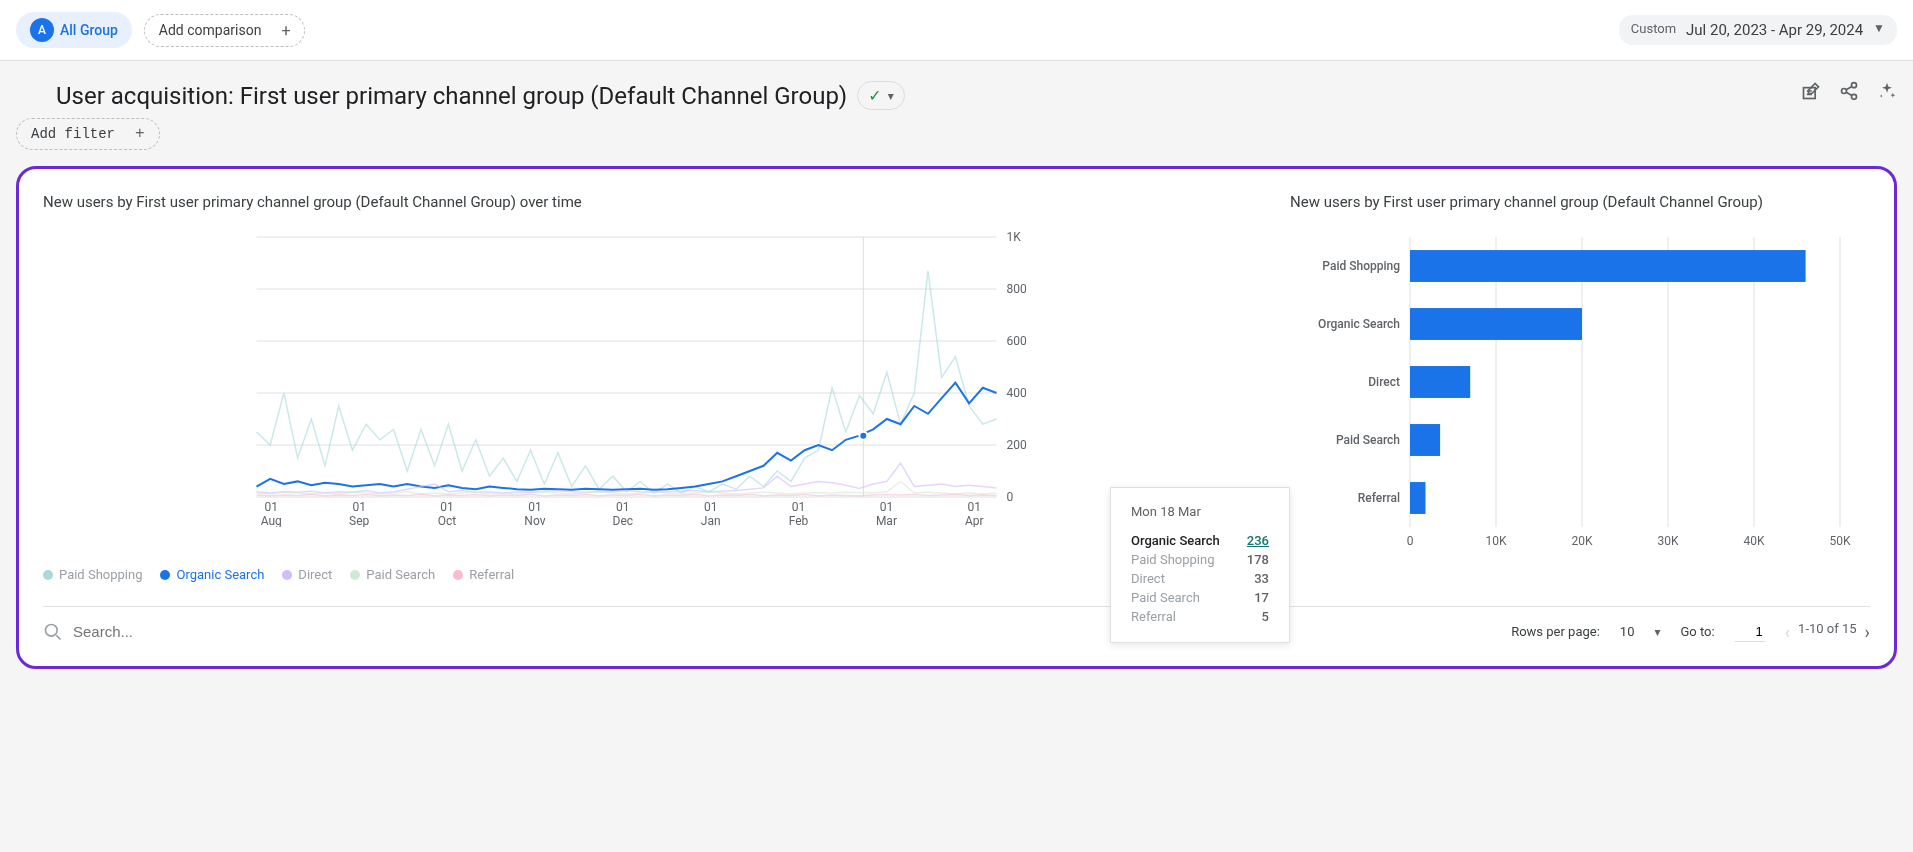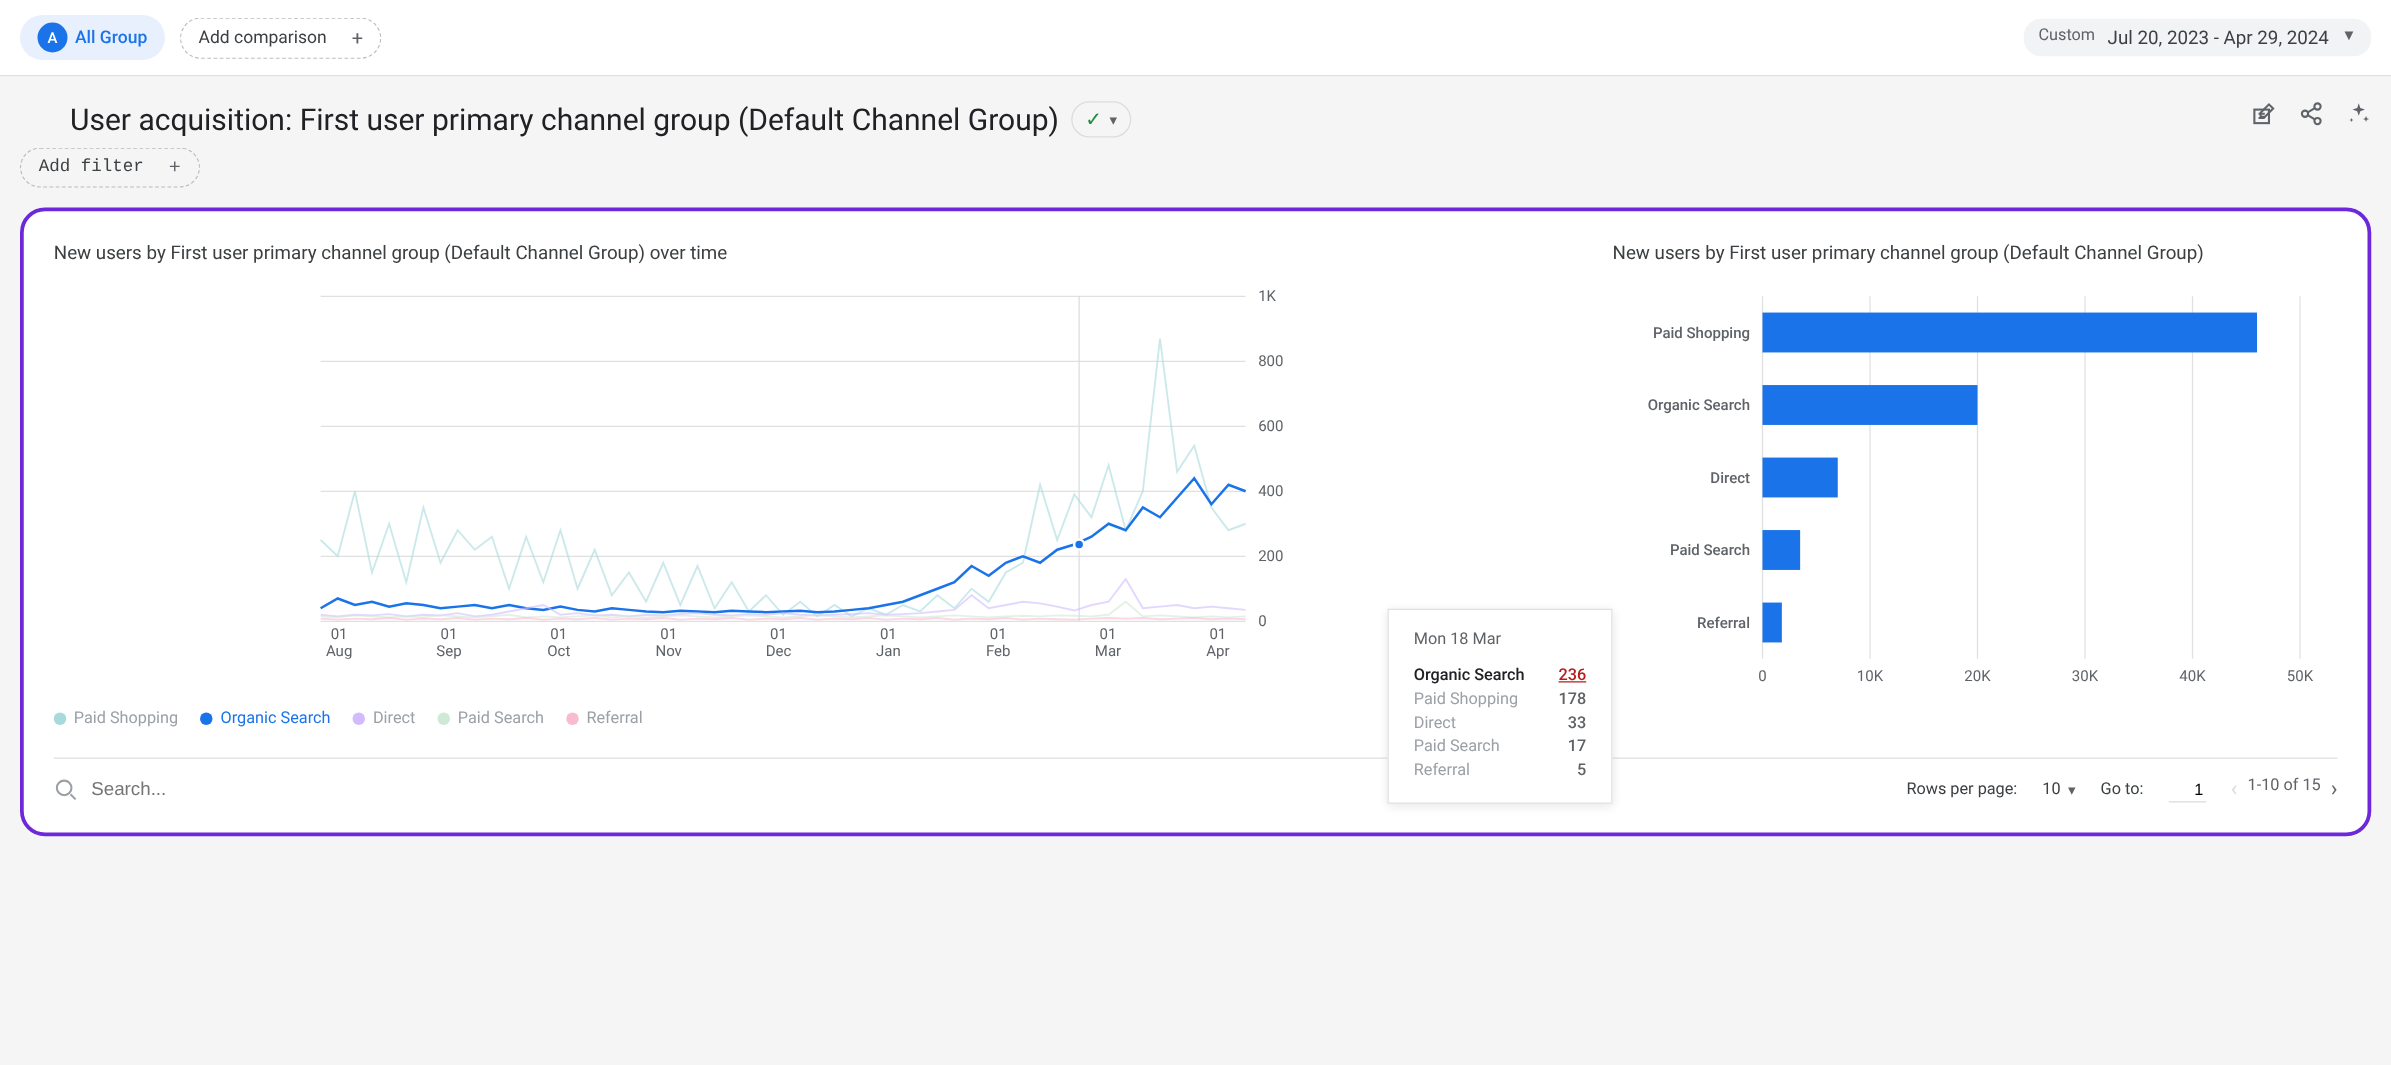--- a/index.html
+++ b/index.html
@@ -32,27 +32,27 @@
   .line-chart-svg { width: 100%; height: 300px; }
   .legend { display: flex; gap: 18px; margin-top: 10px; font-size: 13px; color: #9aa0a6; }
   .legend-item { display: flex; align-items: center; gap: 6px; cursor: pointer; }
   .legend-dot { width: 10px; height: 10px; border-radius: 50%; }
   .legend-item.active { color: #1a73e8; }
   .tooltip { position: absolute; right: -40px; top: 260px; background: #fff; border: 1px solid #e0e0e0; box-shadow: 0 2px 8px rgba(0,0,0,0.1); padding: 16px 20px; width: 180px; font-size: 13px; z-index: 10; }
   .tooltip-date { color: #5f6368; margin-bottom: 12px; }
   .tooltip-row { display: flex; justify-content: space-between; padding: 2px 0; color: #9aa0a6; }
   .tooltip-row.primary { color: #202124; font-weight: 500; }
   .tooltip-row .val { font-weight: 500; color: #5f6368; }
-  .tooltip-row.primary .val { color: #b91c1c; text-decoration: underline; }
+  .tooltip-row.primary .val { color: #0f766e; text-decoration: underline; }
   .bar-chart-svg { width: 100%; height: 330px; }
   .table-controls { display: flex; justify-content: space-between; align-items: center; margin-top: 24px; border-top: 1px solid #e0e0e0; padding-top: 14px; }
   .search-box { display: flex; gap: 10px; color: #9aa0a6; flex: 1; }
   .search-input { border: none; outline: none; font-size: 15px; color: #5f6368; width: 300px; }
   .paginator { display: flex; align-items: center; gap: 20px; font-size: 13px; color: #3c4043; }
-  .pg-select { display: flex; align-items: center; gap: 6px; cursor: pointer; }
+  .pg-select { display: flex; align-items: center; gap: 20px; cursor: pointer; }
   .pg-input { border: none; border-bottom: 1px solid #dadce0; width: 30px; text-align: right; font-size: 13px; padding: 2px; }
   .pg-arrows { display: flex; gap: 8px; color: #5f6368; }
   .pg-arrow { cursor: pointer; font-size: 18px; }
   .pg-arrow.disabled { color: #dadce0; }
   svg text { font-family: inherit; font-size: 12px; fill: #5f6368; }
   .gridline { stroke: #e0e0e0; stroke-width: 1; }
 </style>
 </head>
 <body>
 

